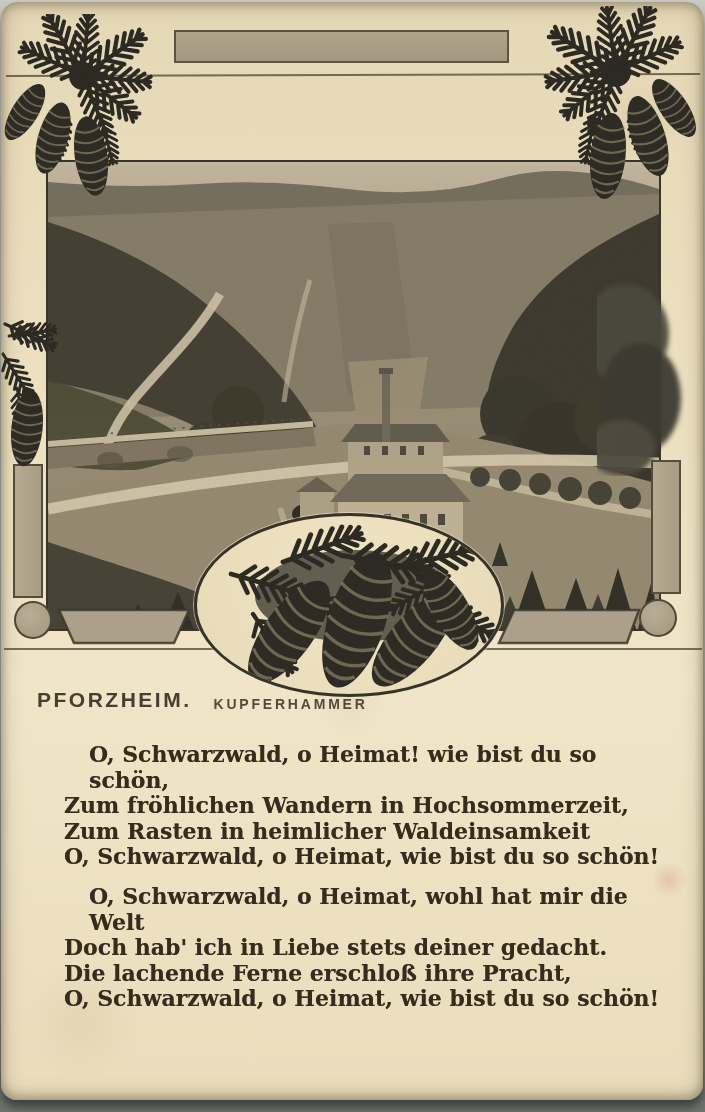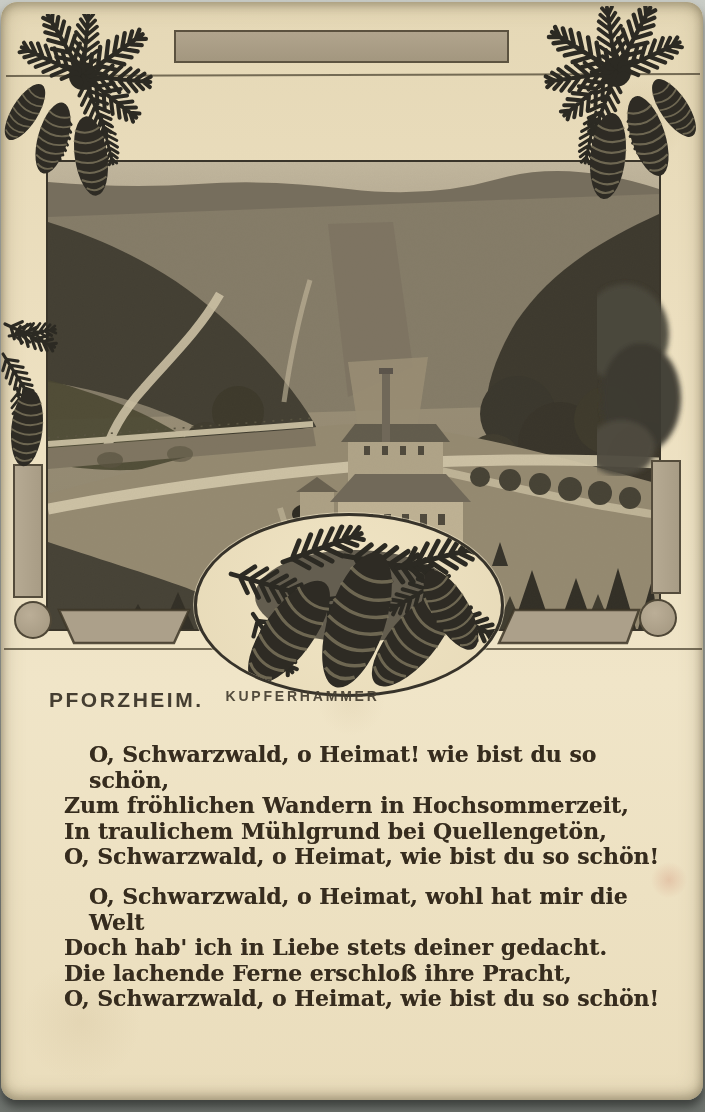--- a/index.html
+++ b/index.html
@@ -71,21 +71,21 @@
   
   .oval{
     position:absolute;left:193px;top:511px;width:304px;height:178px;
     border-radius:50%;
     background:radial-gradient(circle at 50% 40%,#f0e4c4,#e7dab8);
     border:3px solid #37332a;overflow:hidden;z-index:5;
     box-shadow:0 0 0 1px rgba(240,230,200,.6);
   }
   
   .caption{
-    position:absolute;left:48px;top:686px;display:flex;align-items:flex-start;z-index:6;
+    position:absolute;left:36px;top:686px;display:flex;align-items:flex-end;z-index:6;
     font-family:"Liberation Sans",sans-serif;color:#453e31;
   }
   .caption .city{font-size:21px;font-weight:bold;letter-spacing:2.5px;}
   .caption .subtitle{font-size:14px;font-weight:bold;letter-spacing:2.8px;margin-left:22px;opacity:.92;}
   
   .poem{
     position:absolute;left:63px;top:740px;width:600px;z-index:6;
     font-family:"DejaVu Serif",serif;font-weight:700;
     font-size:22px;line-height:25.6px;color:#362c1e;
     text-shadow:0 0 .4px rgba(54,44,30,.55);
@@ -320,21 +320,21 @@
 
     <div class="caption">
       <span class="city">PFORZHEIM.</span>
       <span class="subtitle">KUPFERHAMMER</span>
     </div>
 
     <div class="poem">
       <div class="stanza">
         <div class="line">O, Schwarzwald, o Heimat! wie bist du so schön,</div>
         <div class="line">Zum fröhlichen Wandern in Hochsommerzeit,</div>
-        <div class="line">In traulichem Mühlgrund bei Quellengetön,</div>
+        <div class="line">Zum Rasten in heimlicher Waldeinsamkeit</div>
         <div class="line">O, Schwarzwald, o Heimat, wie bist du so schön!</div>
       </div>
       <div class="stanza">
         <div class="line">O, Schwarzwald, o Heimat, wohl hat mir die Welt</div>
         <div class="line">Doch hab' ich in Liebe stets deiner gedacht.</div>
         <div class="line">Die lachende Ferne erschloß ihre Pracht,</div>
         <div class="line">O, Schwarzwald, o Heimat, wie bist du so schön!</div>
       </div>
     </div>
 

